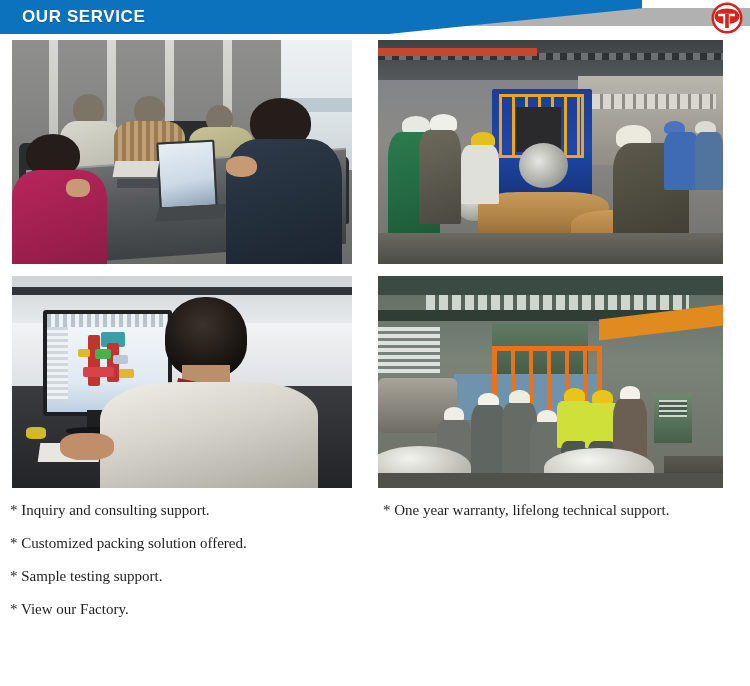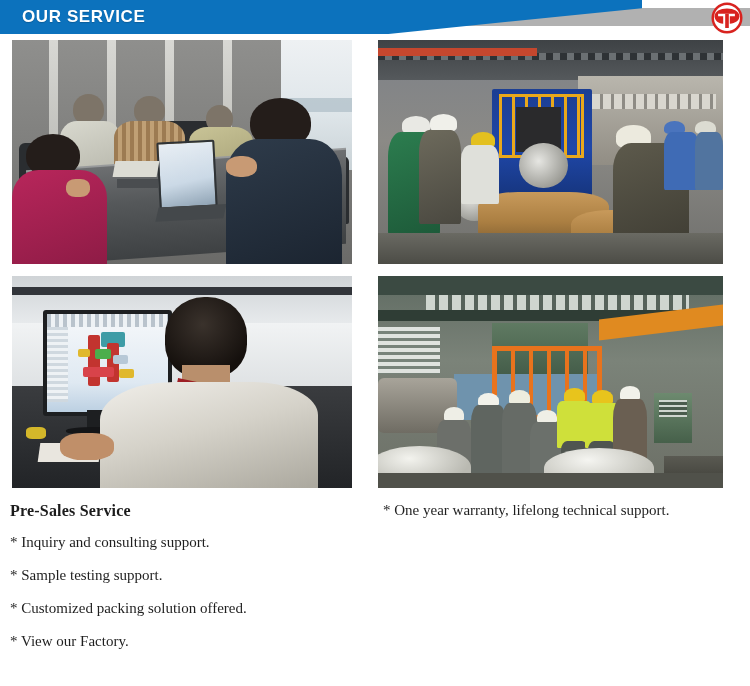--- a/index.html
+++ b/index.html
@@ -541,23 +541,22 @@
         <div class="coilFrontR"></div>
         <div class="floorp"></div>
       </div>
     </div>
   </div>
 </div>
 
 <div class="textwrap">
 
   <div class="col col-left">
-    <h3>Pre-Sales Service</h3>
     <p>* Inquiry and consulting support.</p>
+    <p>* Customized packing solution offered.</p>
     <p>* Sample testing support.</p>
-    <p>* Customized packing solution offered.</p>
     <p>* View our Factory.</p>
   </div>
 
   <div class="col col-right">
     <p>* One year warranty, lifelong technical support.</p>
   </div>
 </div>
 
 </body></html>

